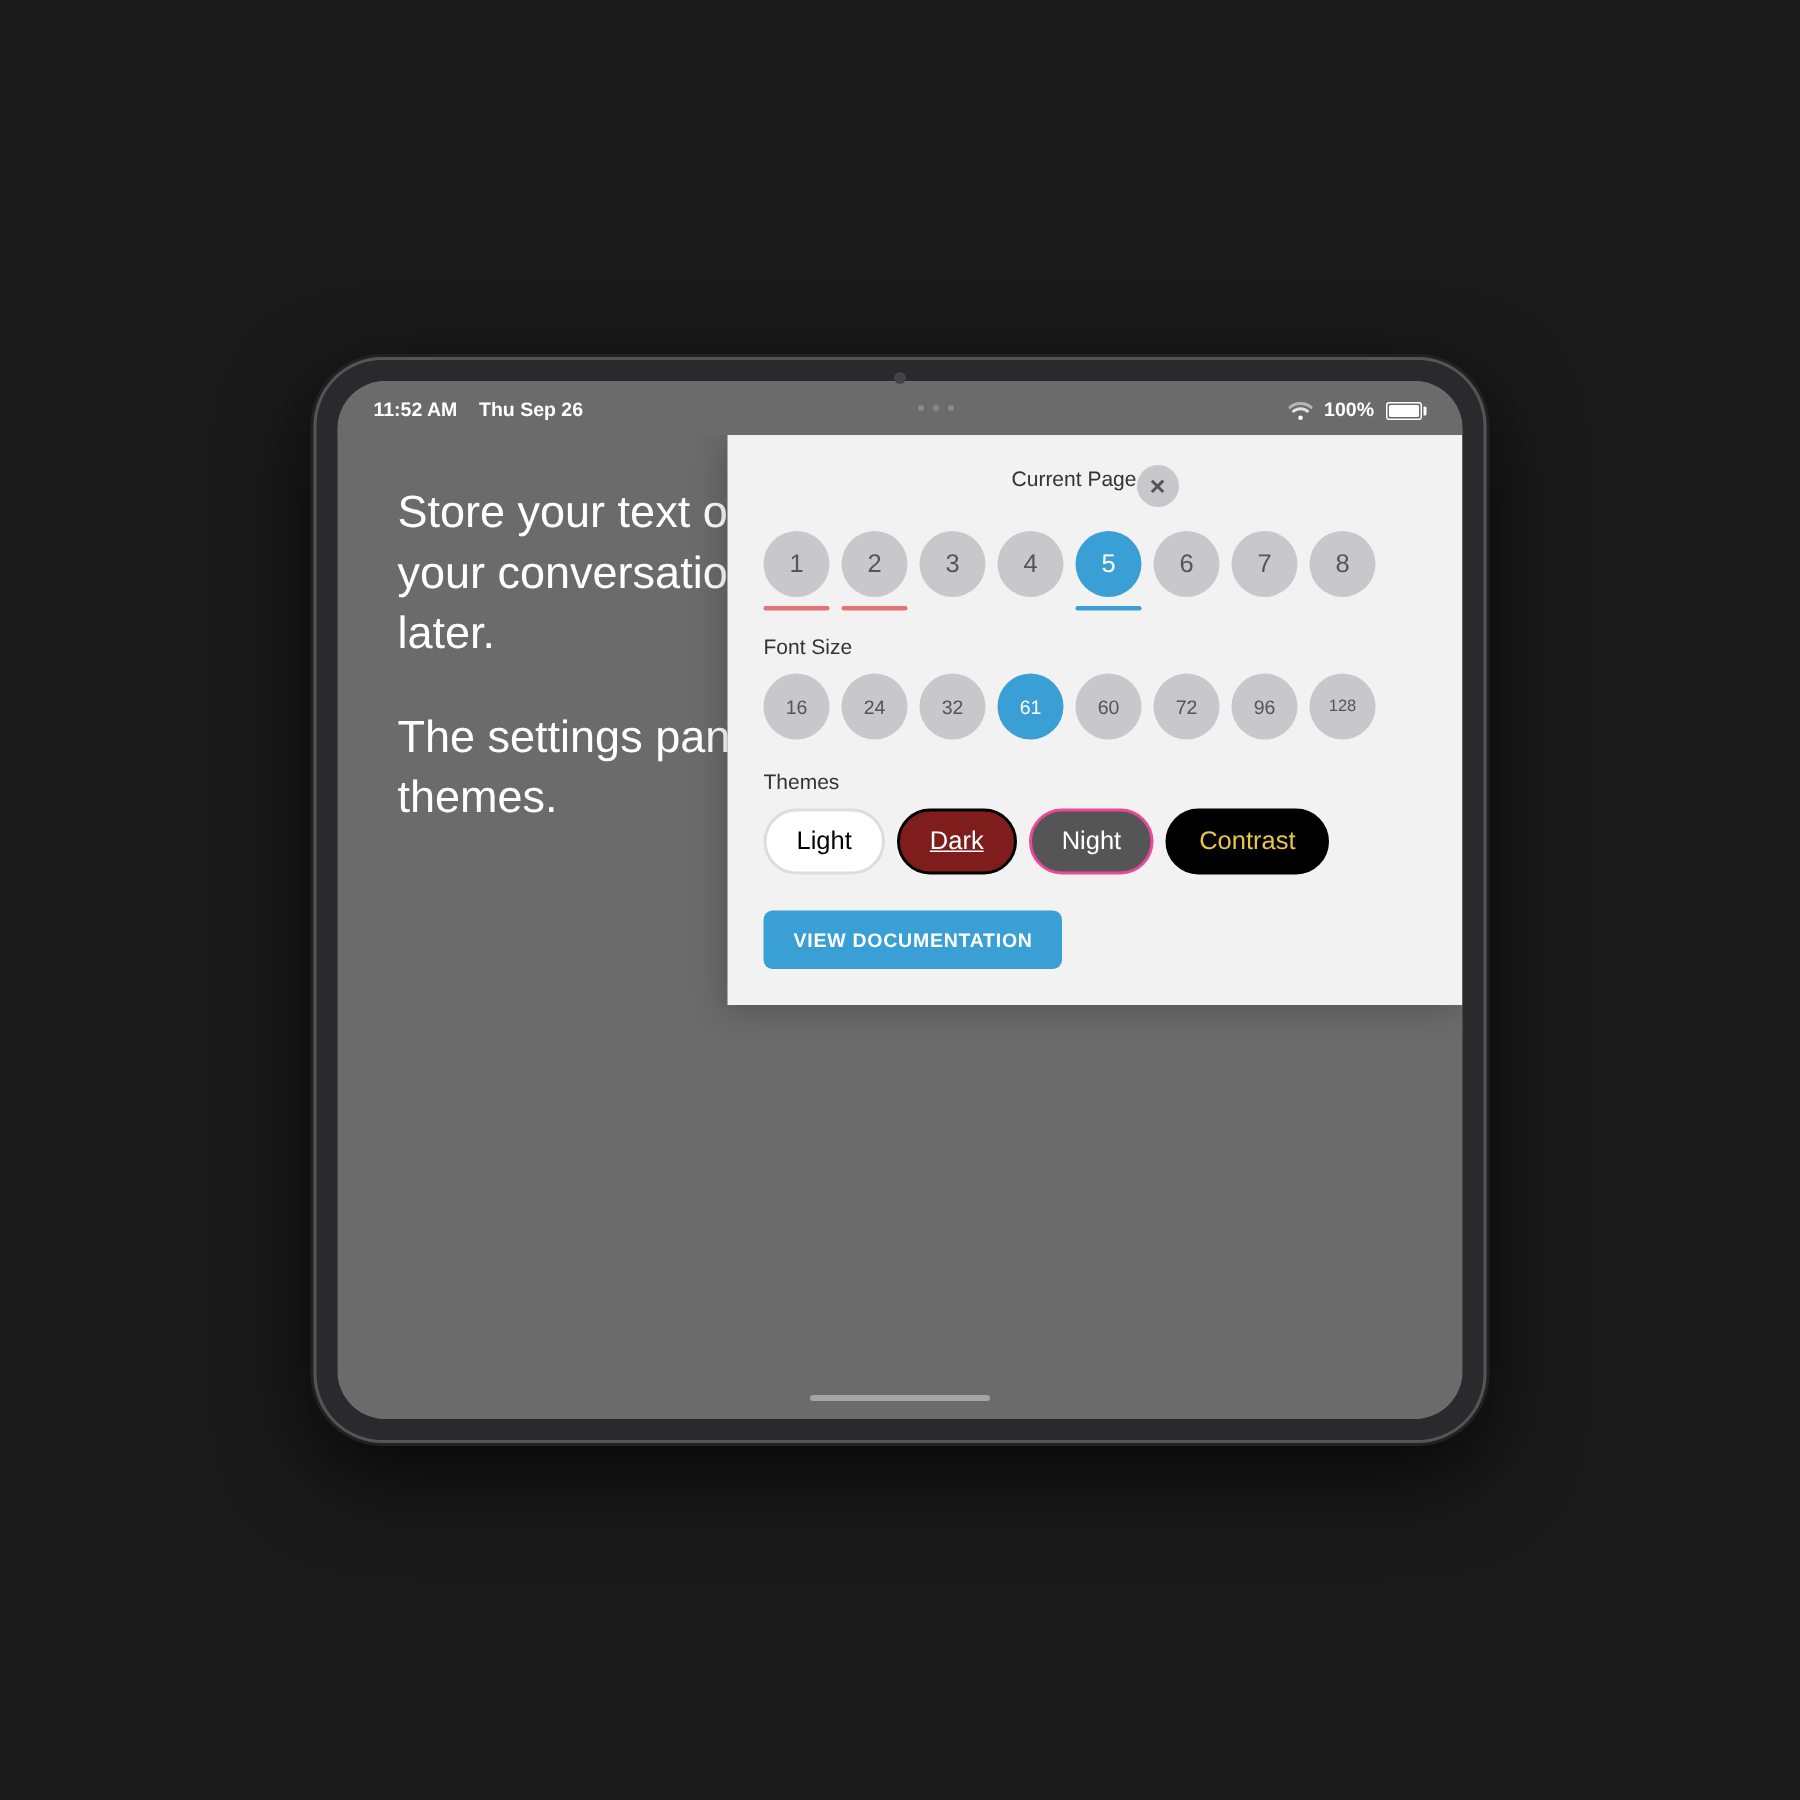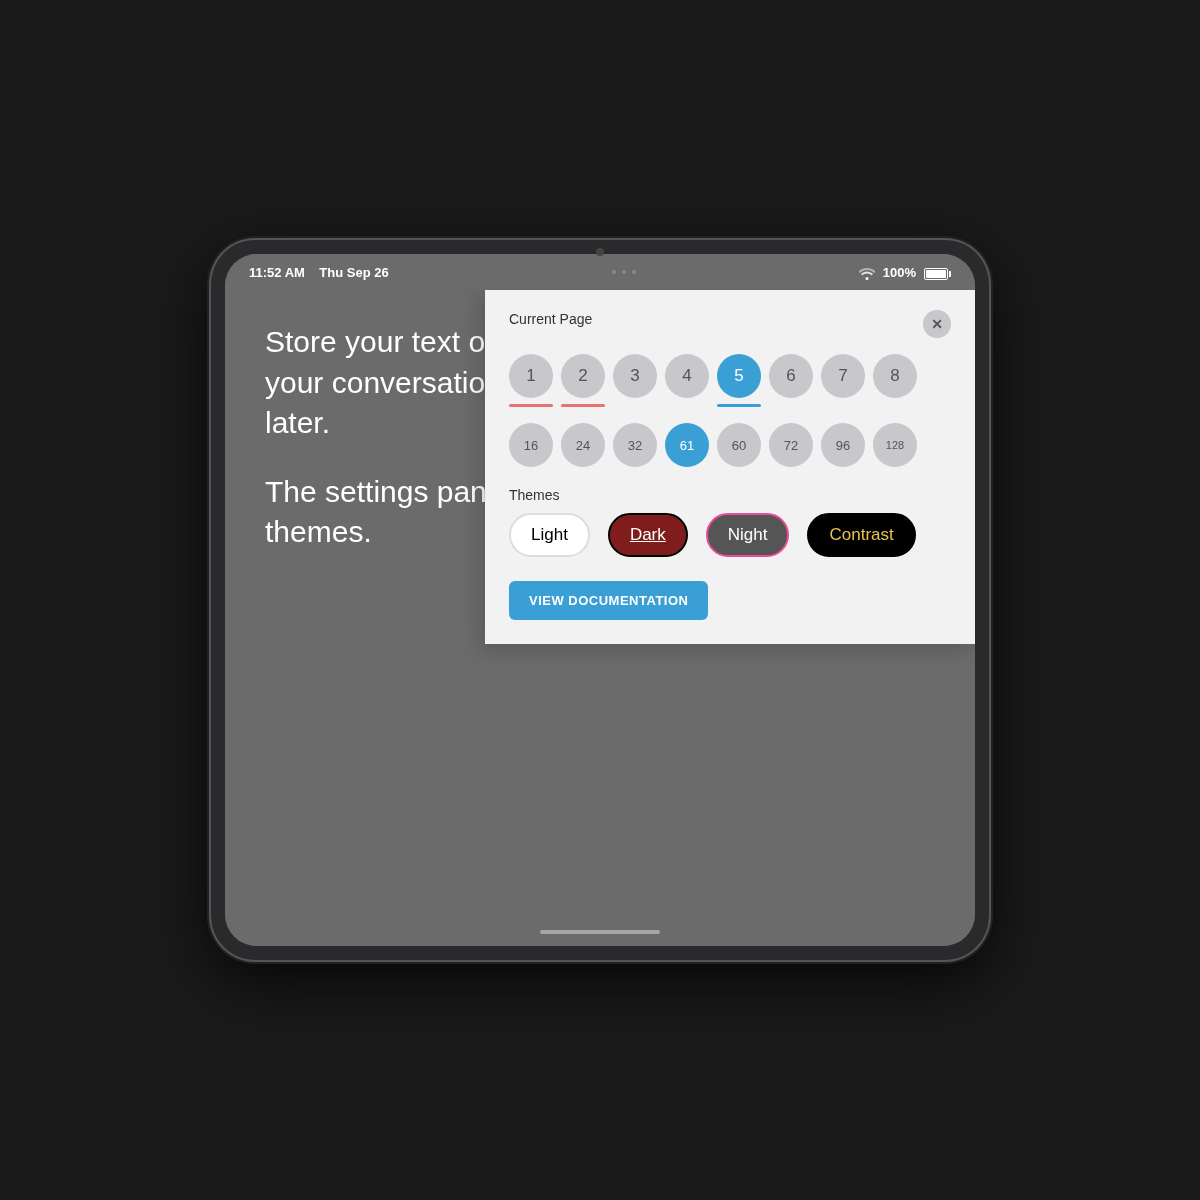--- a/index.html
+++ b/index.html
@@ -141,21 +141,21 @@
       width: 490px;
       background: #f2f2f2;
       border-radius: 0 0 0 0;
       padding: 20px 24px 24px 24px;
       box-shadow: -4px 4px 20px rgba(0,0,0,0.2);
     }
 
     .panel-header {
       display: flex;
       align-items: center;
-      justify-content: space-between;
+      justify-content: center;
       margin-bottom: 16px;
     }
 
     .close-btn {
       width: 28px;
       height: 28px;
       background: #c7c7cc;
       border-radius: 50%;
       display: flex;
       align-items: center;
@@ -224,21 +224,21 @@
     }
 
     .underline-item.blue {
       background: #3a9fd5;
       border-radius: 2px;
     }
 
     
     .themes-row {
       display: flex;
-      gap: 18px;
+      gap: 8px;
       margin-bottom: 24px;
       flex-wrap: wrap;
     }
 
     .theme-btn {
       padding: 10px 20px;
       border-radius: 24px;
       font-size: 17px;
       font-weight: 500;
       cursor: pointer;
@@ -380,20 +380,21 @@
           <div class="underline-item red"></div>
           <div class="underline-item"></div>
           <div class="underline-item"></div>
           <div class="underline-item blue"></div>
           <div class="underline-item"></div>
           <div class="underline-item"></div>
           <div class="underline-item"></div>
         </div>
 
         
+        <div class="section-label">Font Size</div>
 
         
         <div class="circles-row" style="margin-bottom: 20px;">
           <button class="circle-btn" style="font-size:13px;">16</button>
           <button class="circle-btn" style="font-size:13px;">24</button>
           <button class="circle-btn" style="font-size:13px;">32</button>
           <button class="circle-btn active" style="font-size:13px;">61</button>
           <button class="circle-btn" style="font-size:13px;">60</button>
           <button class="circle-btn" style="font-size:13px;">72</button>
           <button class="circle-btn" style="font-size:13px;">96</button>

